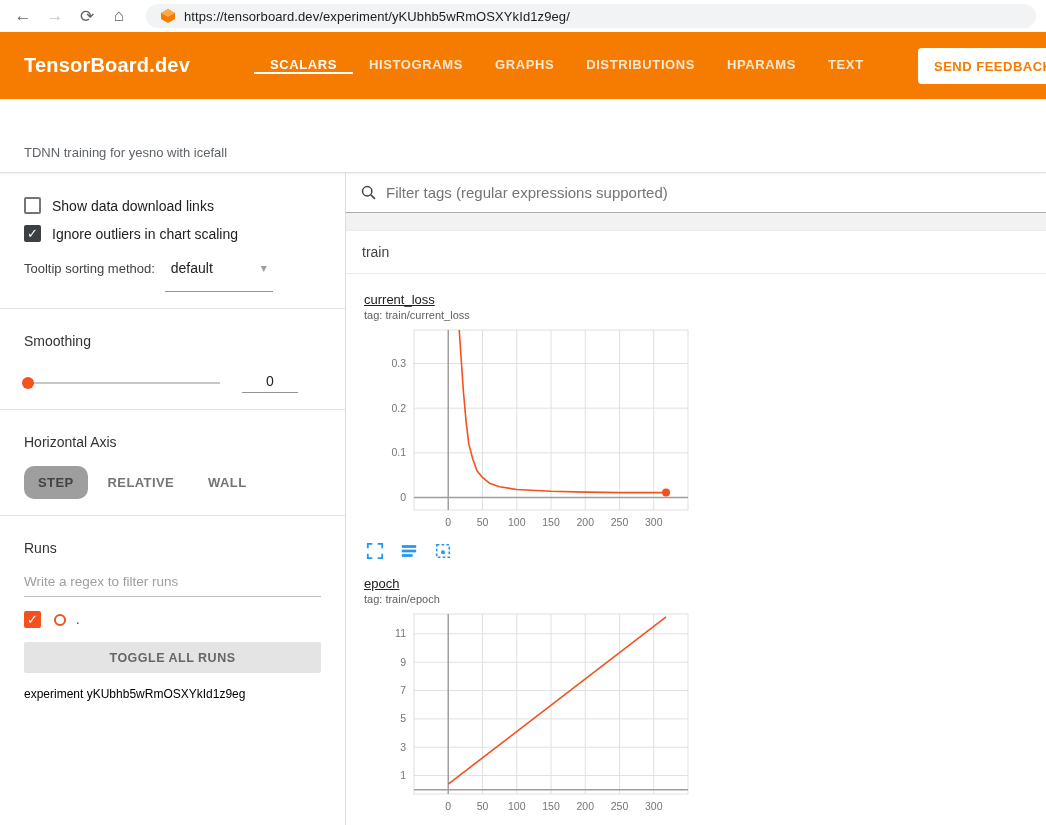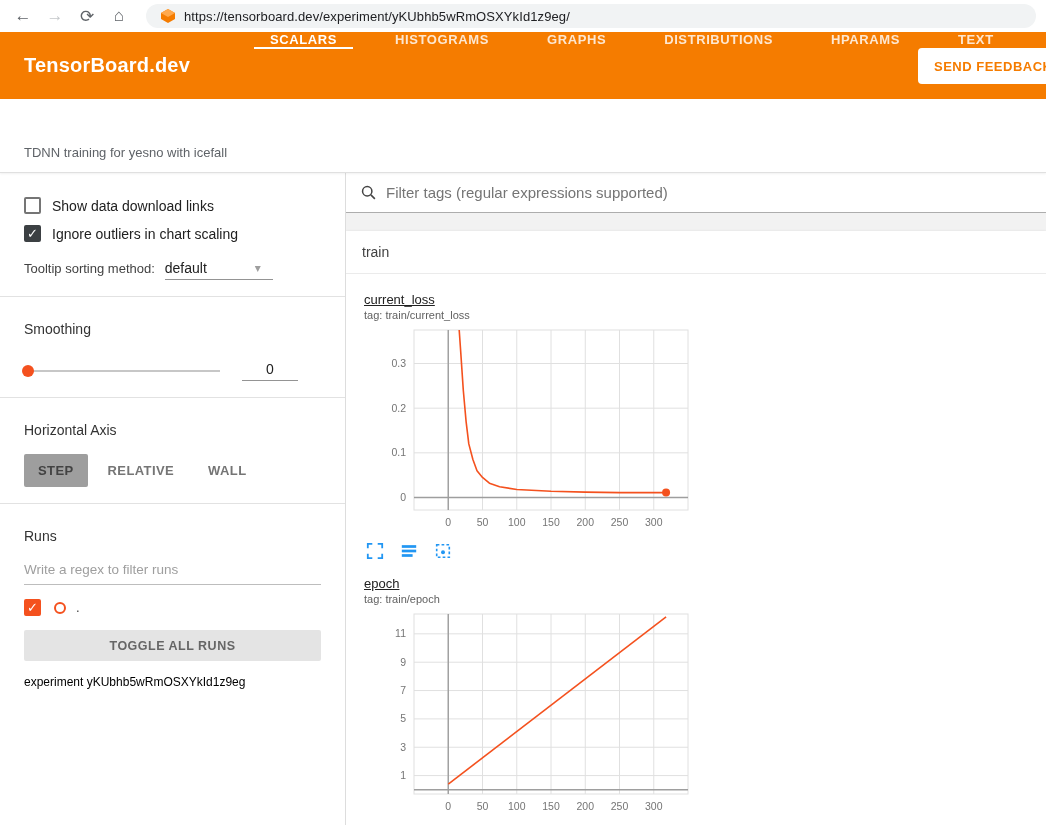--- a/index.html
+++ b/index.html
@@ -14,21 +14,21 @@
   .address-bar { flex:1; height:17px; margin-left:8px; background:#f1f3f4; border-radius:13px;
     display:flex; align-items:center; padding:12px 14px; }
   .favicon { width:16px; height:16px; margin-right:8px; flex:0 0 auto; }
   .url { font-size:13px; color:#202124; letter-spacing:.1px; }
 
   
   .tb-header { position:relative; height:67px; background:var(--accent,#f57c00);
     display:flex; align-items:stretch; color:#fff; }
   .brand { display:flex; align-items:center; font-size:20px; font-weight:bold;
     padding:0 24px; letter-spacing:.2px; }
-  .tabs { display:flex; align-items:flex-start; margin-left:40px;gap:26px; }
+  .tabs { display:flex; align-items:center; margin-left:40px; }
   .tab { display:flex; align-items:center; padding:0 16px; font-size:13px; font-weight:bold;
     letter-spacing:.6px; color:rgba(255,255,255,.82); cursor:pointer;
     border-bottom:2px solid transparent; }
   .tab.active { color:#fff; border-bottom-color:#fff; }
   .feedback-btn { position:absolute; left:918px; top:16px; height:36px; width:160px;
     background:#fff; color:var(--accent,#f57c00); border:none; border-radius:4px;
     font-size:13px; font-weight:bold; letter-spacing:.5px; font-family:inherit;
     padding:0 16px; text-align:left; cursor:pointer; white-space:nowrap; }
 
   
@@ -47,38 +47,38 @@
   .chk-row { display:flex; align-items:center; margin-bottom:11px; cursor:pointer; }
   .chk { width:17px; height:17px; border-radius:2px; margin-right:11px; flex:0 0 auto;
     display:flex; align-items:center; justify-content:center; font-size:13px; line-height:1; }
   .chk.off { border:2px solid #757575; background:#fff; color:transparent; }
   .chk.on  { border:2px solid #3c4043; background:#3c4043; color:#fff; }
   .chk.run { border:2px solid var(--series,#f4511e); background:var(--series,#f4511e); color:#fff; }
   .chk-label { font-size:14px; color:#212121; }
 
   .tooltip-row { display:flex; align-items:baseline; margin-top:18px; }
   .tooltip-label { font-size:13px; color:#424242; margin-right:10px; }
-  .dropdown { display:flex; align-items:center; justify-content:flex-start;
-    width:108px; border-bottom:1px solid #949494; padding-bottom:3px; cursor:pointer;gap:48px; }
+  .dropdown { display:flex; align-items:center; justify-content:center;
+    width:108px; border-bottom:1px solid #949494; padding-bottom:15px; cursor:pointer;gap:48px; }
   .dropdown-value { font-size:14px; color:#212121; }
   .caret { font-size:12px; color:#9e9e9e; }
 
   .divider { border-top:1px solid #e2e2e2; margin:16px -24px 0 -24px; }
 
   .section-label { font-size:14px; color:#333; margin-top:24px; }
   .slider-row { display:flex; align-items:center; margin-top:24px; }
   .slider-track { position:relative; width:196px; height:2px; background:#c7c7c7; }
   .slider-thumb { position:absolute; left:-2px; top:-5px; width:12px; height:12px;
     border-radius:50%; background:var(--series,#f4511e); cursor:pointer; }
   .slider-value { width:56px; margin-left:22px; text-align:center; font-size:14px;
     color:#212121; border-bottom:1px solid #949494; padding-bottom:3px; }
 
   .axis-btns { display:flex; align-items:center; margin-top:16px; }
   .axis-btn { font-size:13px; font-weight:bold; letter-spacing:.4px; color:#757575;
-    background:transparent; border:none; border-radius:2px; padding:9px 14px;
+    background:transparent; border:none; border-radius:10px; padding:9px 14px;
     font-family:inherit; cursor:pointer; margin-right:6px; }
   .axis-btn.selected { background:#9e9e9e; color:#424242; }
 
   .regex-input { width:100%; border:none; border-bottom:1px solid #bdbdbd; outline:none;
     font-size:13.5px; color:#212121; padding:4px 0 7px 0; margin-top:14px; background:transparent;
     font-family:inherit; }
   .regex-input::placeholder { color:#9e9e9e; }
 
   .run-row { display:flex; align-items:center; margin-top:14px; }
   .run-swatch { width:12px; height:12px; border-radius:50%; border:2px solid var(--series,#f4511e);

